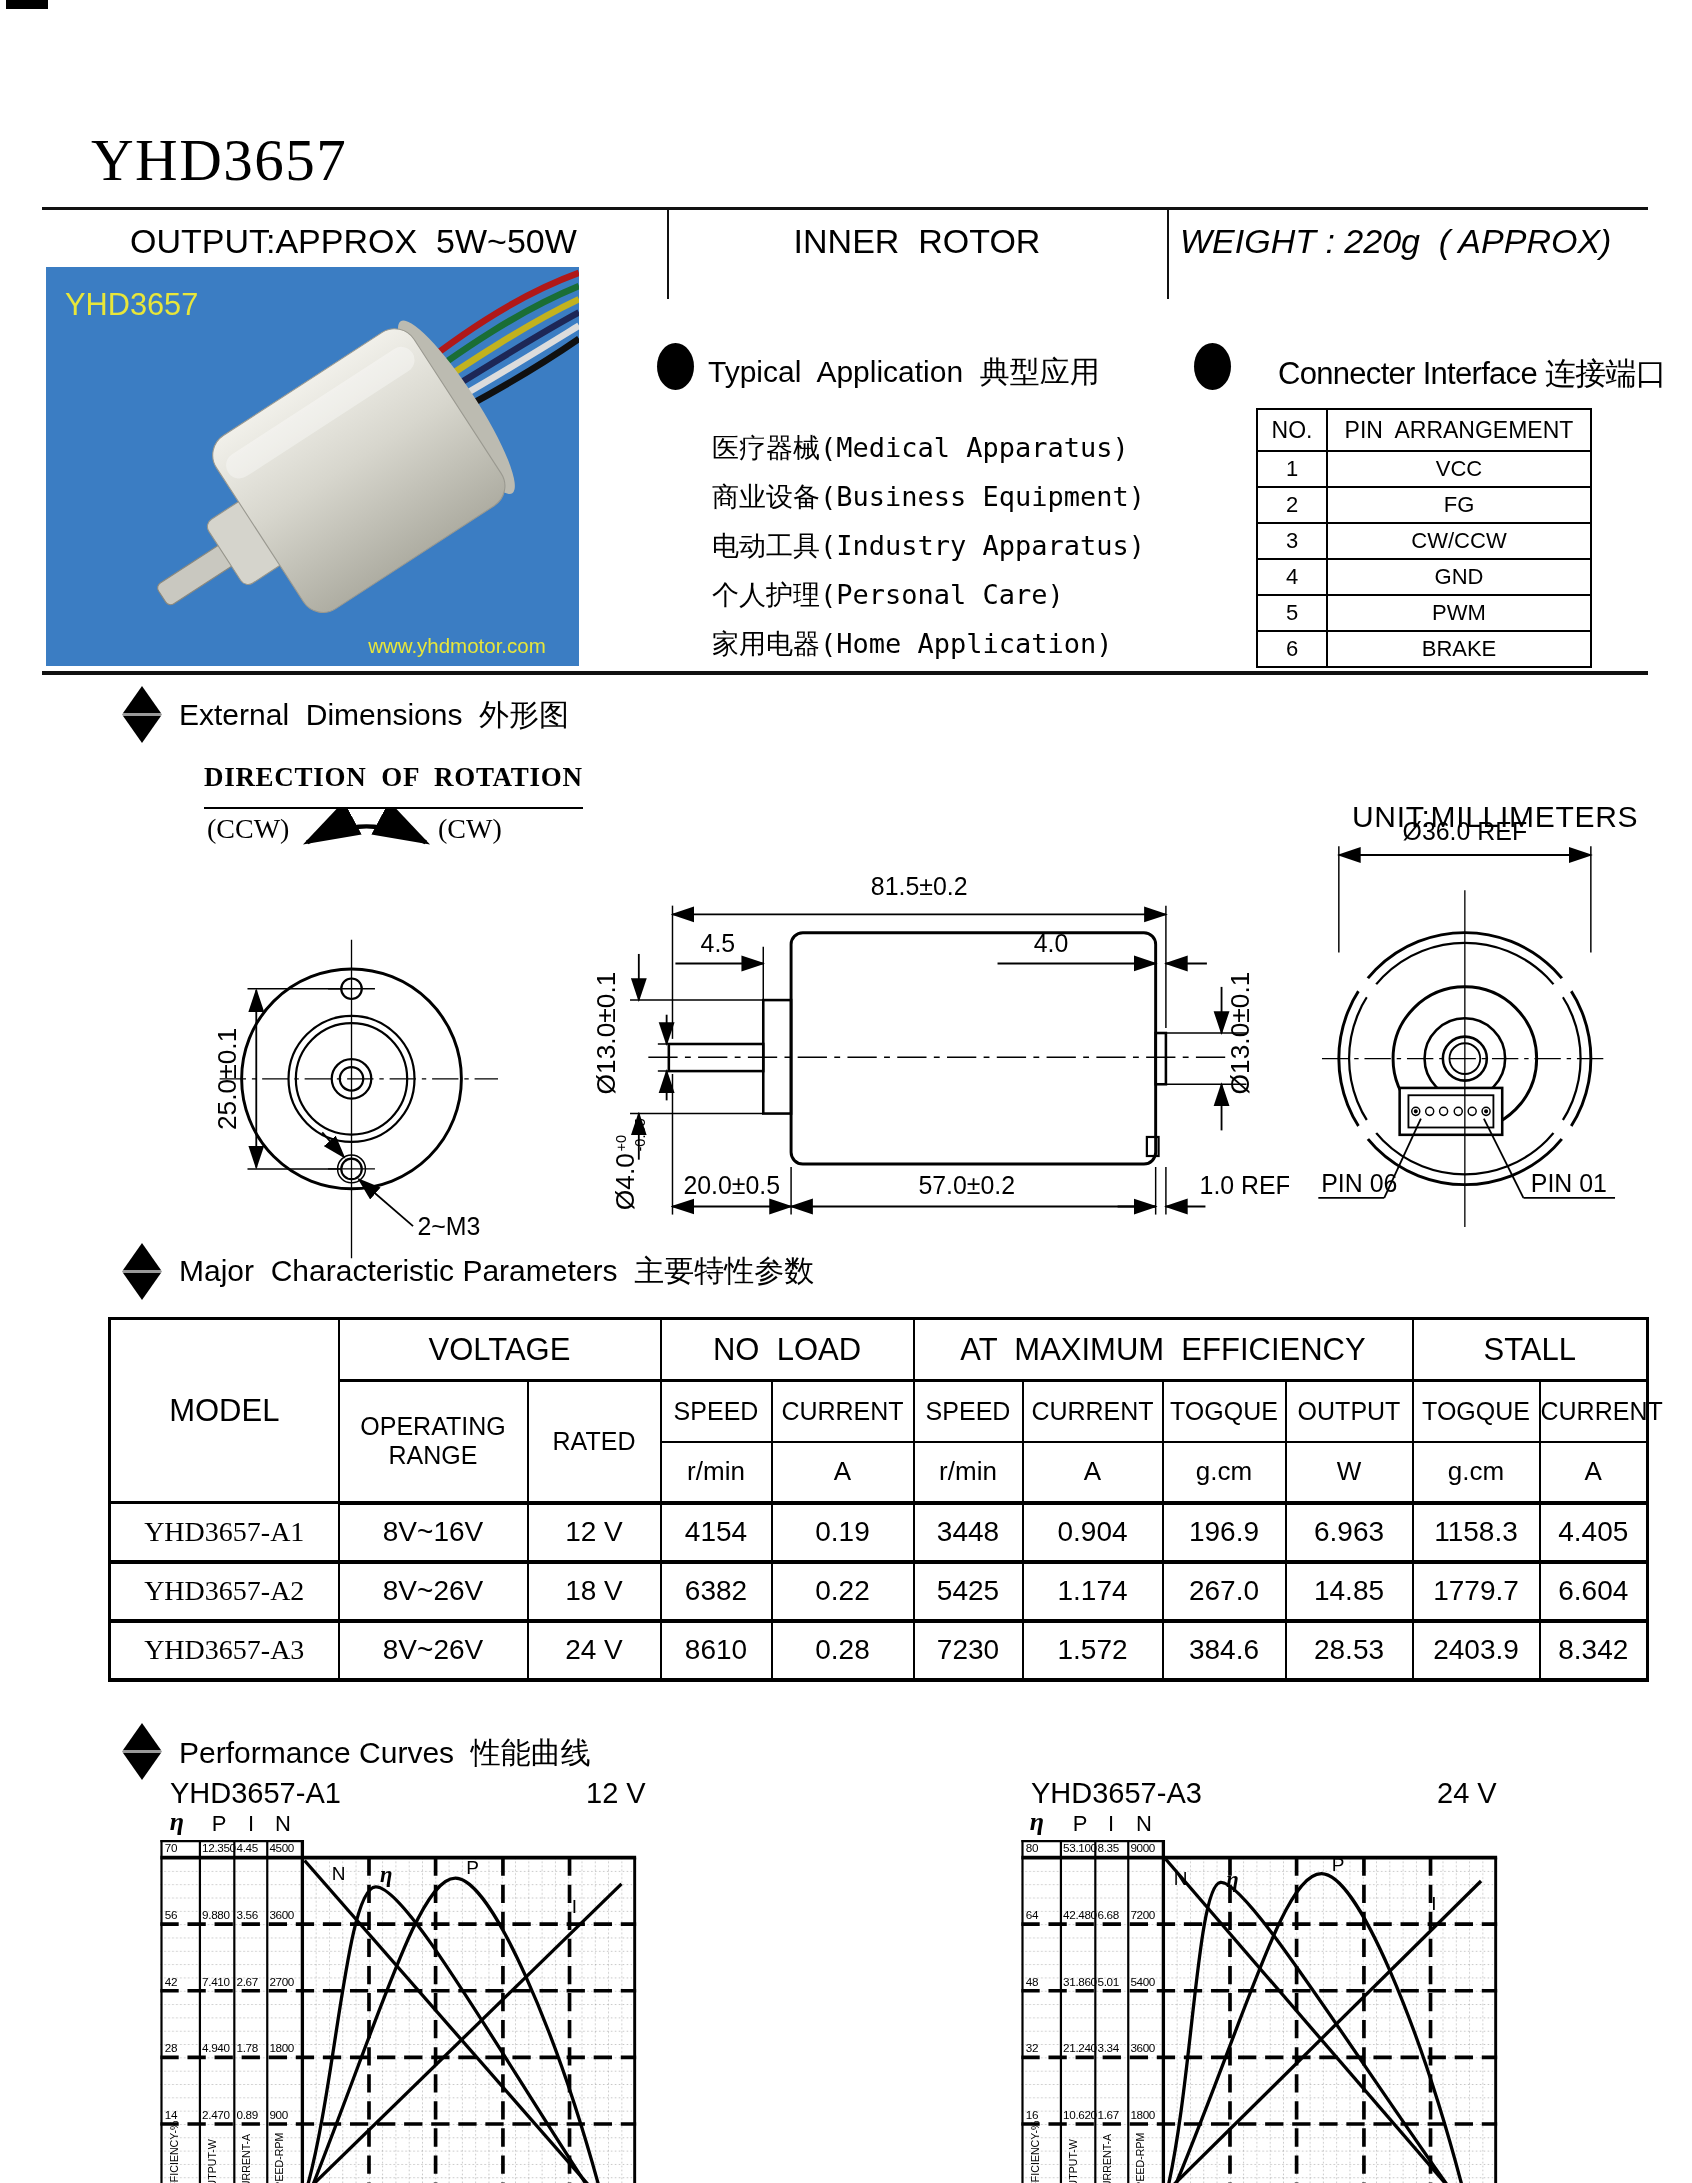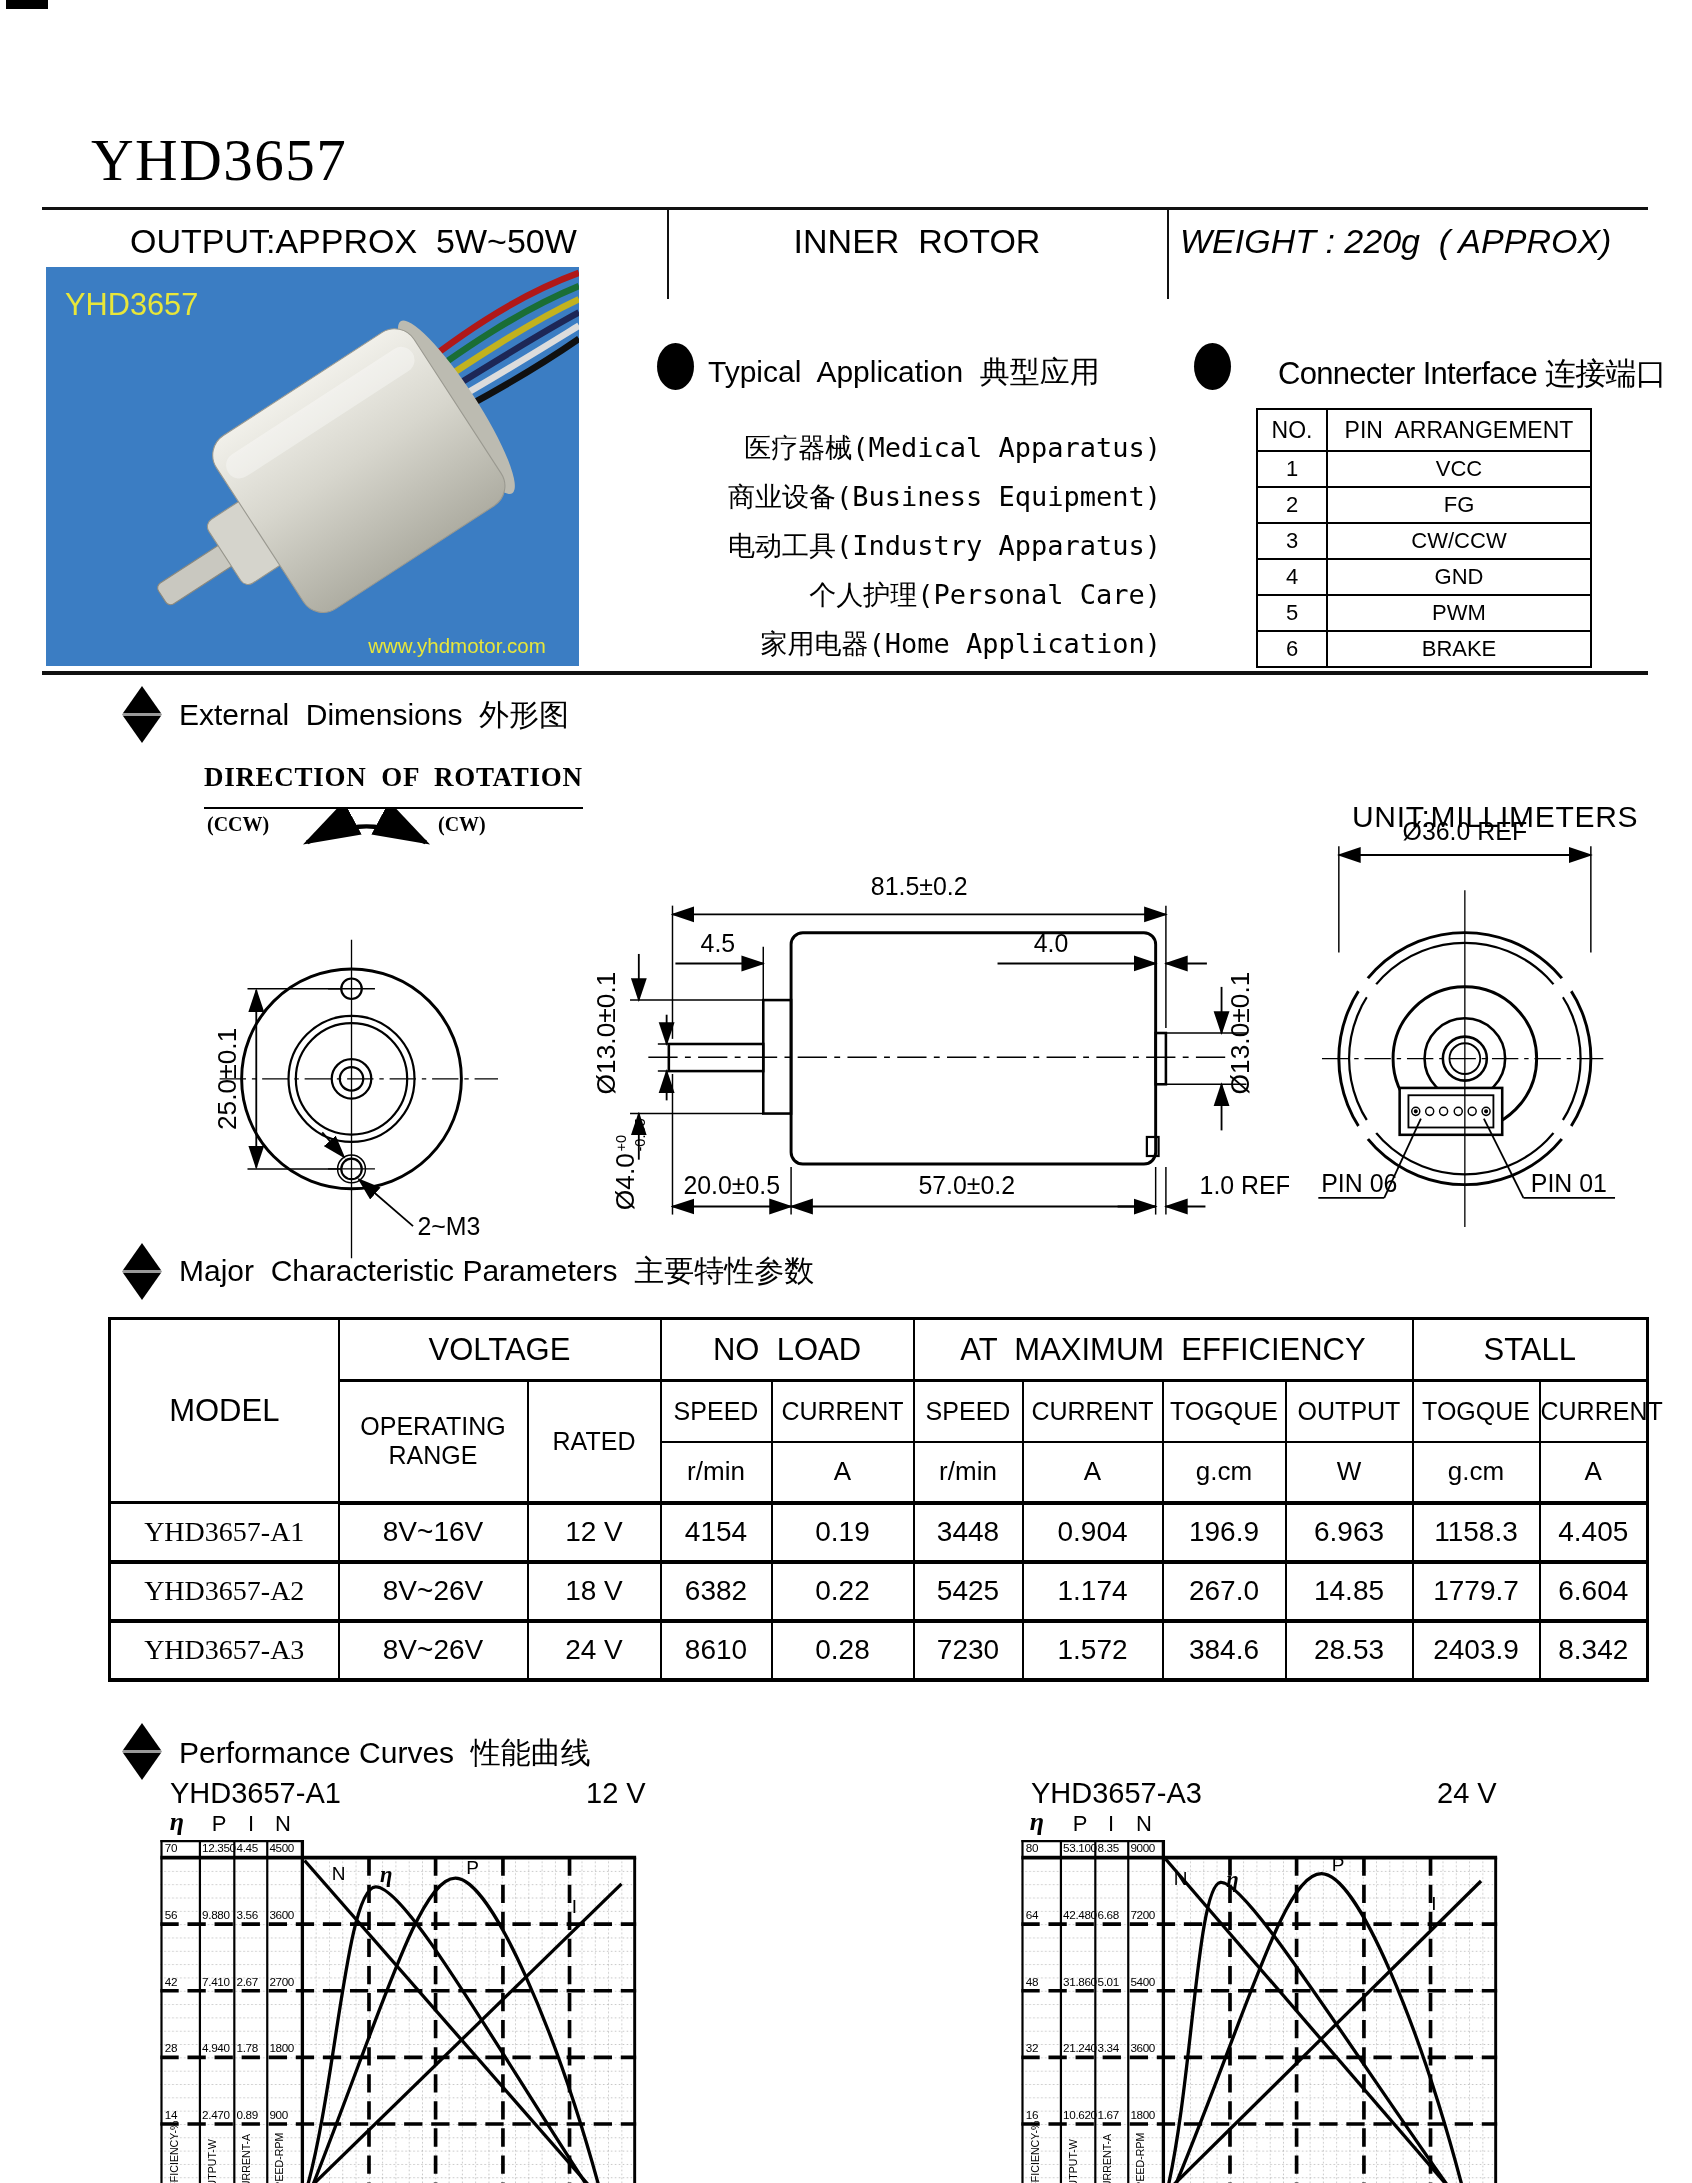--- a/index.html
+++ b/index.html
@@ -27,21 +27,21 @@
   .ptab{border-collapse:collapse;table-layout:fixed;border:3.7px solid #000;}
   .ptab td{border:2.2px solid #000;text-align:center;vertical-align:middle;padding:0;font-size:25px;}
   .ptab tr.r1 td{font-size:31px;border-bottom-width:3.7px;}
   .ptab td.model-h{font-size:40px;}
   .ptab tr.r3 td{font-size:26px;border-bottom-width:4.4px;}
   .ptab td.span2{font-size:25px;border-bottom-width:4.4px;}
   .ptab tr.data td{font-size:28px;border-bottom-width:4.4px;}
   .ptab td.mname{font-family:"Liberation Serif","DejaVu Serif",serif;font-size:29px;}
   .rot-head{font-family:"Liberation Serif","DejaVu Serif",serif;font-weight:bold;font-size:27px;
             border-bottom:2.9px solid #000;padding-bottom:14px;letter-spacing:0.7px;}
-  .ccwcw{font-family:"Liberation Serif","DejaVu Serif",serif;font-weight:bold;font-size:20px;}
+  .ccwcw{font-family:"Liberation Serif","DejaVu Serif",serif;font-weight:normal;font-size:28px;}
   .unit{font-size:30px;letter-spacing:0.7px;}
   .chart-sub{font-size:29px;}
   .colhdr{font-size:22px;transform:translateX(-50%);}
   .colhdr.eta{font-family:"Liberation Serif","DejaVu Serif",serif;font-style:italic;font-weight:bold;font-size:26px;}
   svg text{font-family:"Liberation Sans","DejaVu Sans",sans-serif;}
   text.dim{font-size:34px;}
   text.dimr{font-size:36px;}
   text.cval{font-size:16px;letter-spacing:-0.5px;}
   text.caxis{font-size:14.5px;}
   text.clab{font-size:26px;}
@@ -85,21 +85,21 @@
       <ellipse cx="596" cy="309" rx="28" ry="140" fill="#bcbbb1"></ellipse>
       <rect x="276" y="168" width="322" height="282" rx="32" fill="url(#mg)" stroke="#9a9990" stroke-width="1.5"></rect>
       <rect x="286" y="196" width="300" height="36" rx="18" fill="#ffffff" opacity="0.35"></rect>
     </g>
     <text x="26" y="66" font-size="42" fill="#e8e63a" font-family="Liberation Serif, DejaVu Serif, serif">YHD3657</text>
     <text x="440" y="527" font-size="28" fill="#e8e63a" font-family="DejaVu Sans Mono, monospace">www.yhdmotor.com</text>
   </svg>
 
   <div class="abs blt" style="left:657px;top:343px;"></div>
   <div class="abs sec-title pre" style="left:708px;top:352px;">Typical  Application  典型应用</div>
-  <div class="abs mono" style="left:728px;top:423px;text-align:right;">
+  <div class="abs mono" style="left:712px;top:423px;">
     <div class="app-item">医疗器械(Medical Apparatus)</div>
     <div class="app-item">商业设备(Business Equipment)</div>
     <div class="app-item">电动工具(Industry Apparatus)</div>
     <div class="app-item">个人护理(Personal Care)</div>
     <div class="app-item">家用电器(Home Application)</div>
   </div>
 
   <div class="abs blt" style="left:1194px;top:343px;"></div>
   <div class="abs" style="left:1278px;top:353px;font-size:31px;letter-spacing:-0.7px;">Connecter Interface 连接端口</div>
   <table class="abs ctab" style="left:1256px;top:408px;width:334px;border-radius:30px;">

